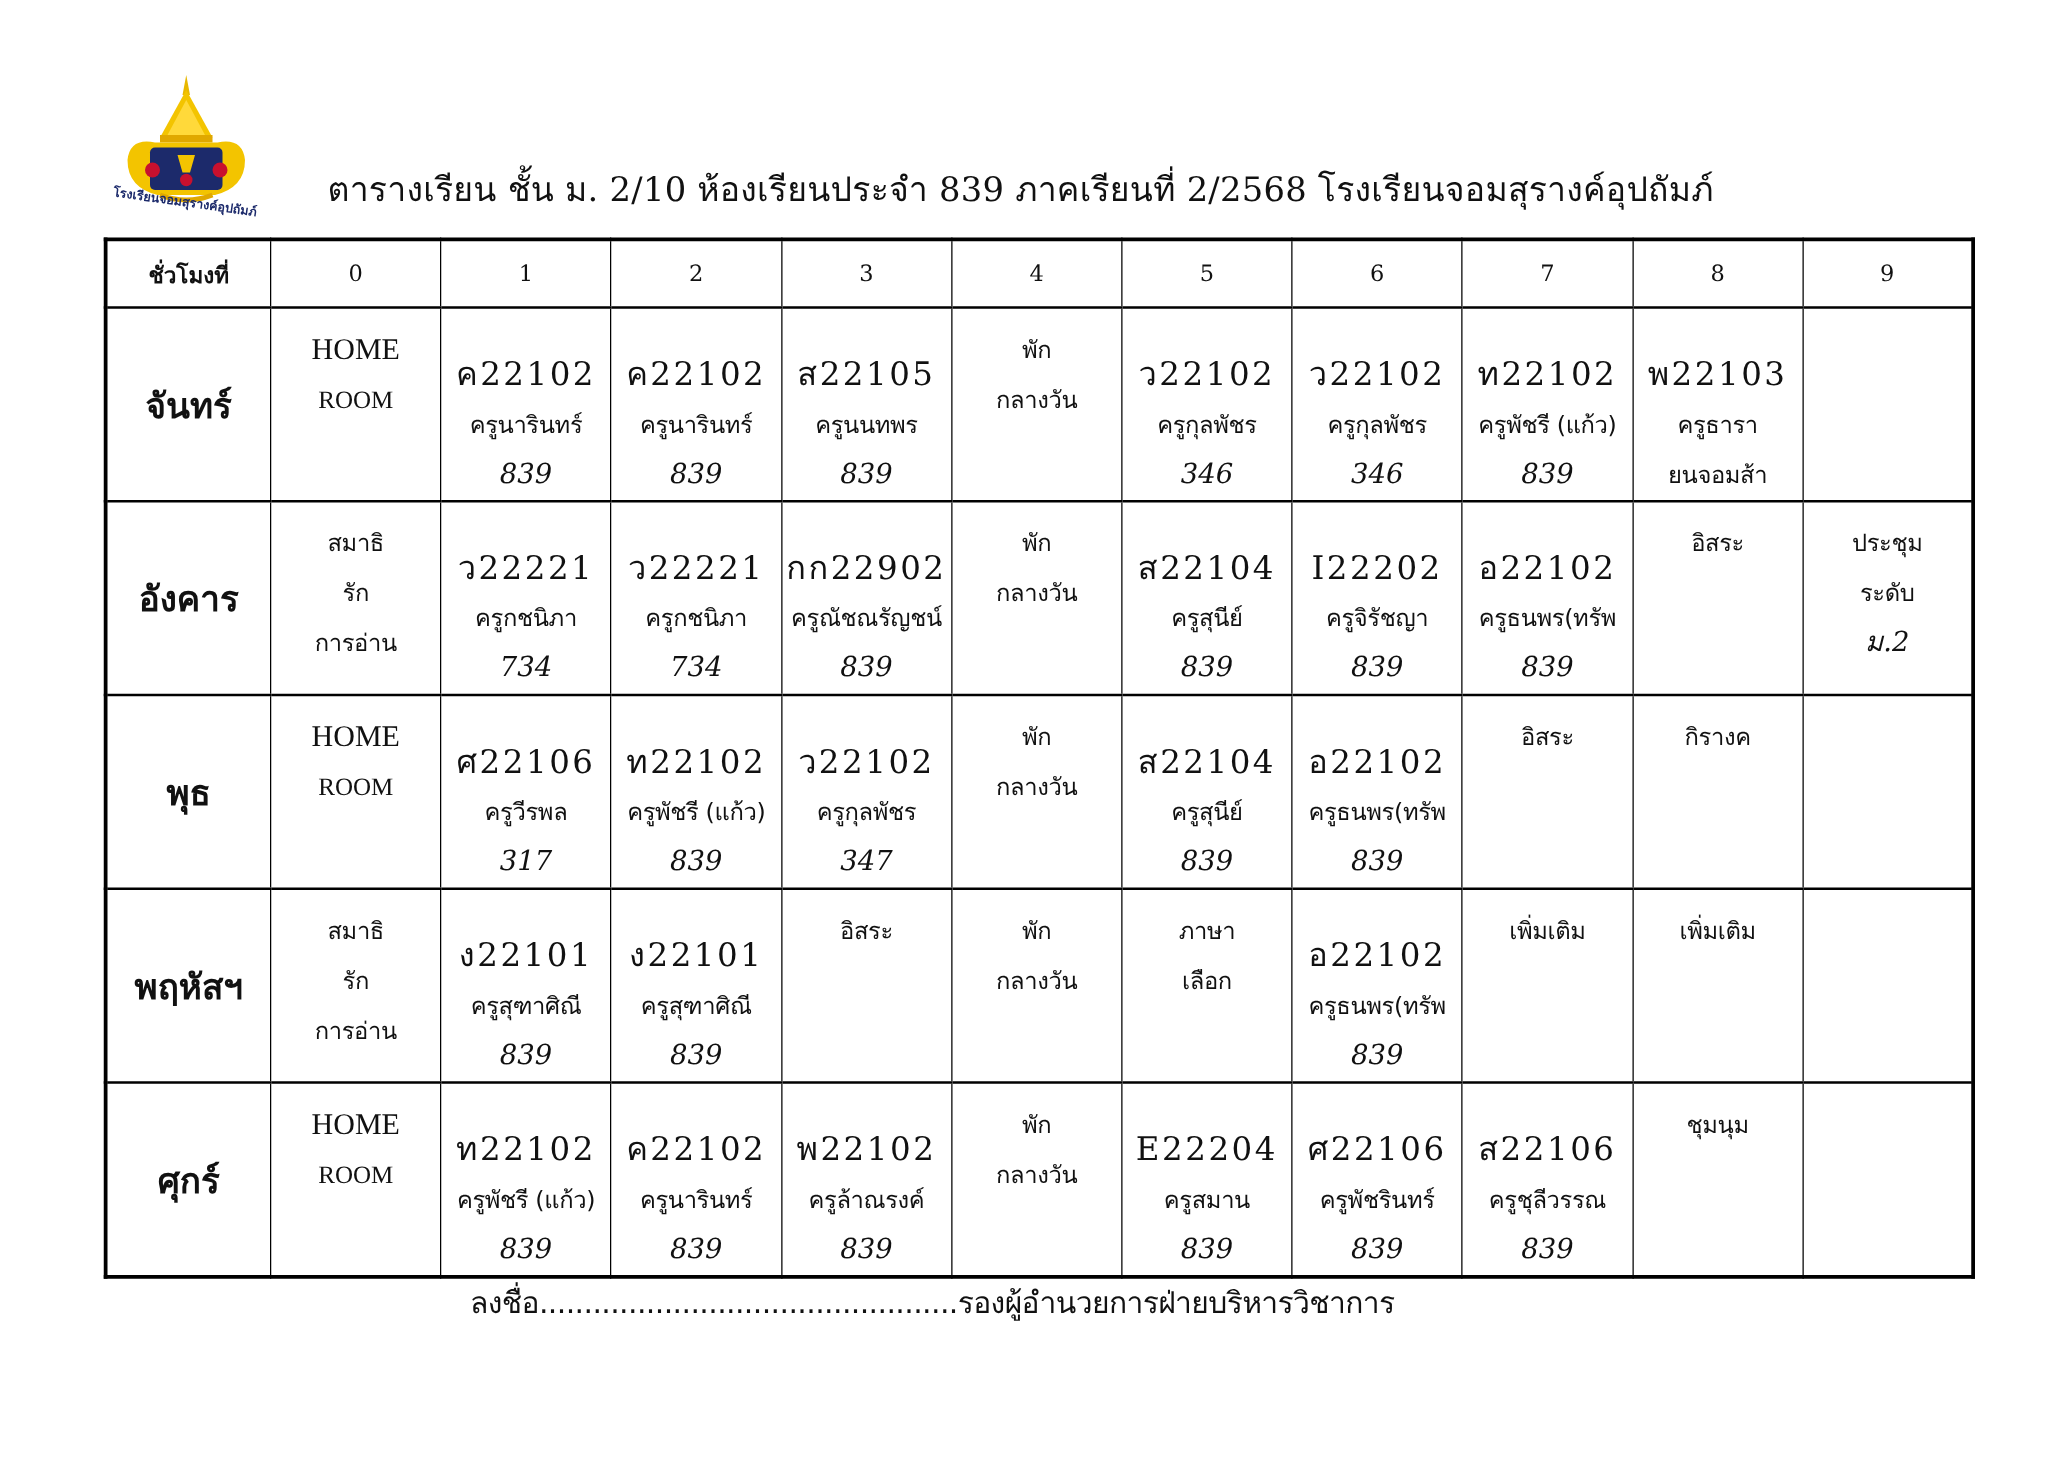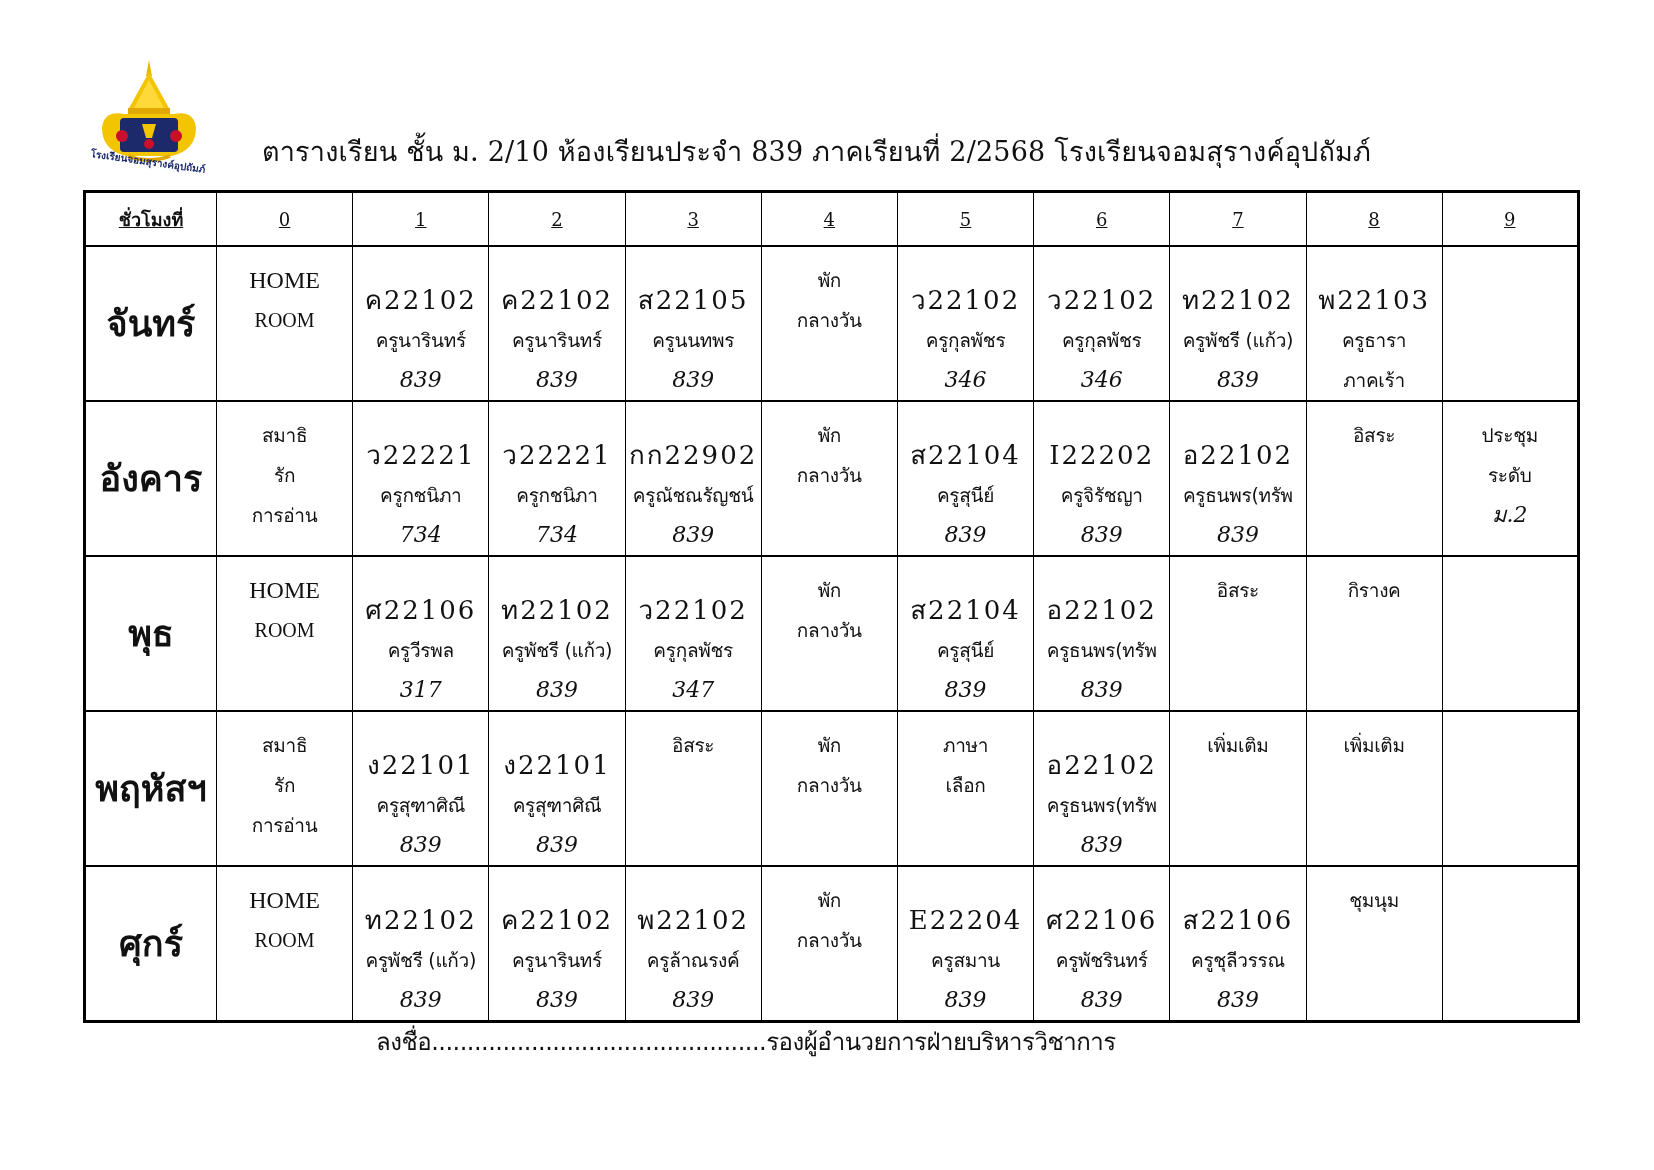--- a/index.html
+++ b/index.html
@@ -10,26 +10,26 @@
            white-space: nowrap; font-family: "DejaVu Serif", serif; }
   table.tt { position: absolute; left: 83px; top: 190px; border-collapse: collapse;
              table-layout: fixed; width: 1494px; }
   table.tt td { border: 1.5px solid #000; text-align: center; padding: 0; overflow: hidden;
                 white-space: nowrap; }
   table.tt { border: 3px solid #000; }
   col.c-day { width: 132px; }
   col.c-p { width: 136.2px; }
   tr.r-period td { height: 52px; font-size: 18px; font-family: "DejaVu Serif", serif; }
   tr.r-time td { height: 52px; font-size: 17px; font-family: "DejaVu Serif", serif; }
-  tr.r-period td, tr.r-time td { border-bottom-width: 2px; text-decoration: underline; }
+  tr.r-period td, tr.r-time td { border-bottom-width: 2px; }
   tr.r-day td { height: 138px; vertical-align: top; border-bottom-width: 2px; }
   td.hdr-label { font-family: "DejaVu Sans", sans-serif; font-weight: bold; font-size: 19px; }
   td.hdr-label.light { font-weight: normal; }
   td.day-label { vertical-align: middle !important; font-family: Liberation Serif, serif;
-                 font-weight: bold; font-size: 36px; }
+                 font-weight: bold; font-size: 28px; }
   .cell-lines { padding-top: 13px; display: flex; flex-direction: column; align-items: center; }
   .ln { height: 40px; line-height: 40px; font-size: 21px; }
   .ln.code { letter-spacing: 2px; font-family: "DejaVu Serif", serif; font-size: 26px; margin-top: 20px; }
   .ln.sm { font-size: 19px; font-family: "DejaVu Sans", sans-serif; letter-spacing: -0.3px; }
   .ln.en { font-family: "Liberation Serif", serif; font-size: 24px; }
   .ln.en2 { font-family: "Liberation Serif", serif; font-size: 20px; }
   .ln.num { font-size: 22px; font-style: italic; }
   .sign { position: absolute; left: 376px; top: 1022px; font-size: 24px;
           font-family: "DejaVu Sans", sans-serif; white-space: nowrap; letter-spacing: -0.5px; }
 </style>
@@ -140,21 +140,21 @@
           <div class="cell-lines">
             <div class="ln code">ท22102</div>
             <div class="ln sm">ครูพัชรี (แก้ว)</div>
             <div class="ln num">839</div>
           </div>
         </td>
         <td>
           <div class="cell-lines">
             <div class="ln code">พ22103</div>
             <div class="ln sm">ครูธารา</div>
-            <div class="ln sm">ภาคเร้า</div>
+            <div class="ln sm">ยนจอมส้า</div>
           </div>
         </td>
         <td>
           <div class="cell-lines">
             <div class="ln sm"></div>
             <div class="ln sm"></div>
             <div class="ln sm"></div>
           </div>
         </td>
       </tr>

